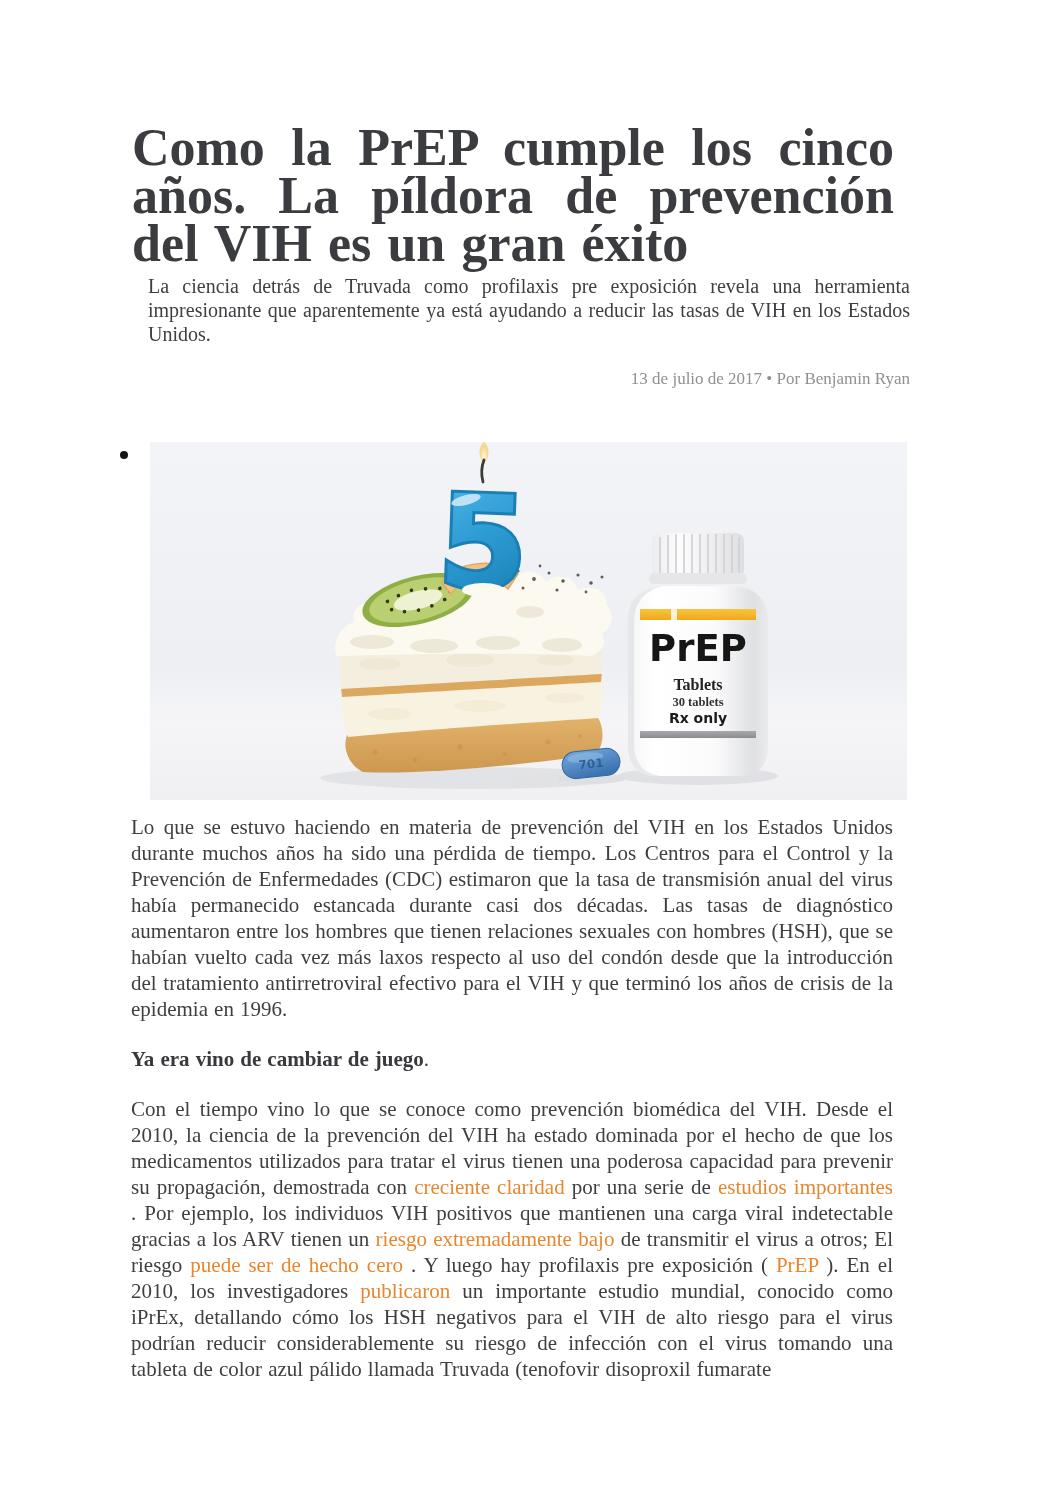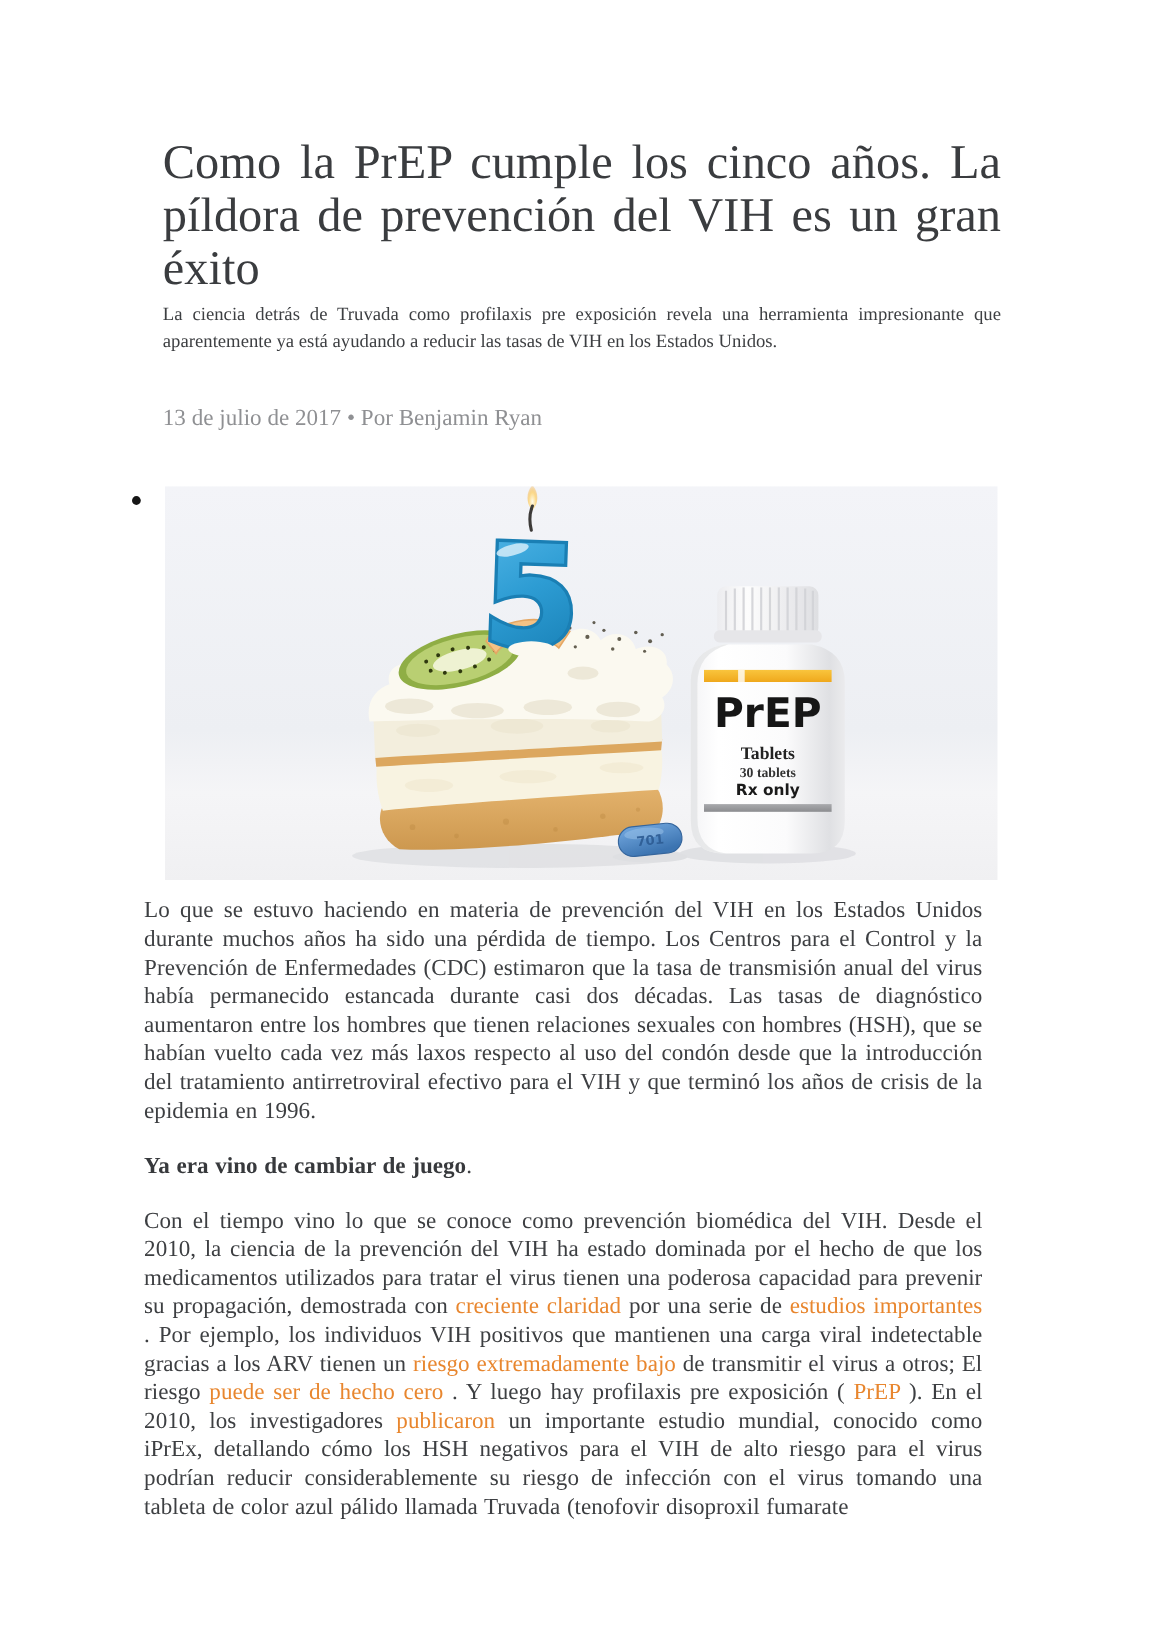--- a/index.html
+++ b/index.html
@@ -2,31 +2,31 @@
 <html lang="es" style="--link-color: #e8862e;"><head>
 <meta charset="utf-8">
 <style>
   html,body{margin:0;padding:0;}
   body{
     width:1058px;height:1497px;position:relative;background:#ffffff;
     font-family:"Liberation Serif", serif;color:#3d3f42;overflow:hidden;
   }
   .abs{position:absolute;}
   .title{
-    left:148px;top:124px;width:762px;margin:0;
-    font-size:44px;line-height:48px;font-weight:400;color:#3a3c3f;
+    left:132px;top:124px;width:762px;margin:0;
+    font-size:52px;line-height:48px;font-weight:700;color:#3a3c3f;
     text-align:justify;word-spacing:0.06em;
   }
   .subtitle{
     left:148px;top:274px;width:762px;margin:0;
-    font-size:17px;line-height:24px;text-align:justify;color:#3d3f42;
+    font-size:20px;line-height:24px;text-align:justify;color:#3d3f42;
   }
   .byline{
     left:148px;top:367px;width:762px;margin:0;
-    font-size:21px;line-height:24px;color:#8f9093;
+    font-size:17px;line-height:24px;color:#8f9093;text-align:right;
   }
   .bullet{
     left:120px;top:451px;width:8px;height:8px;border-radius:50%;
     background:#161616;
   }
   .figure{
     left:150px;top:442px;width:757px;height:358px;
   }
   .figure svg{display:block;}
   .para{

